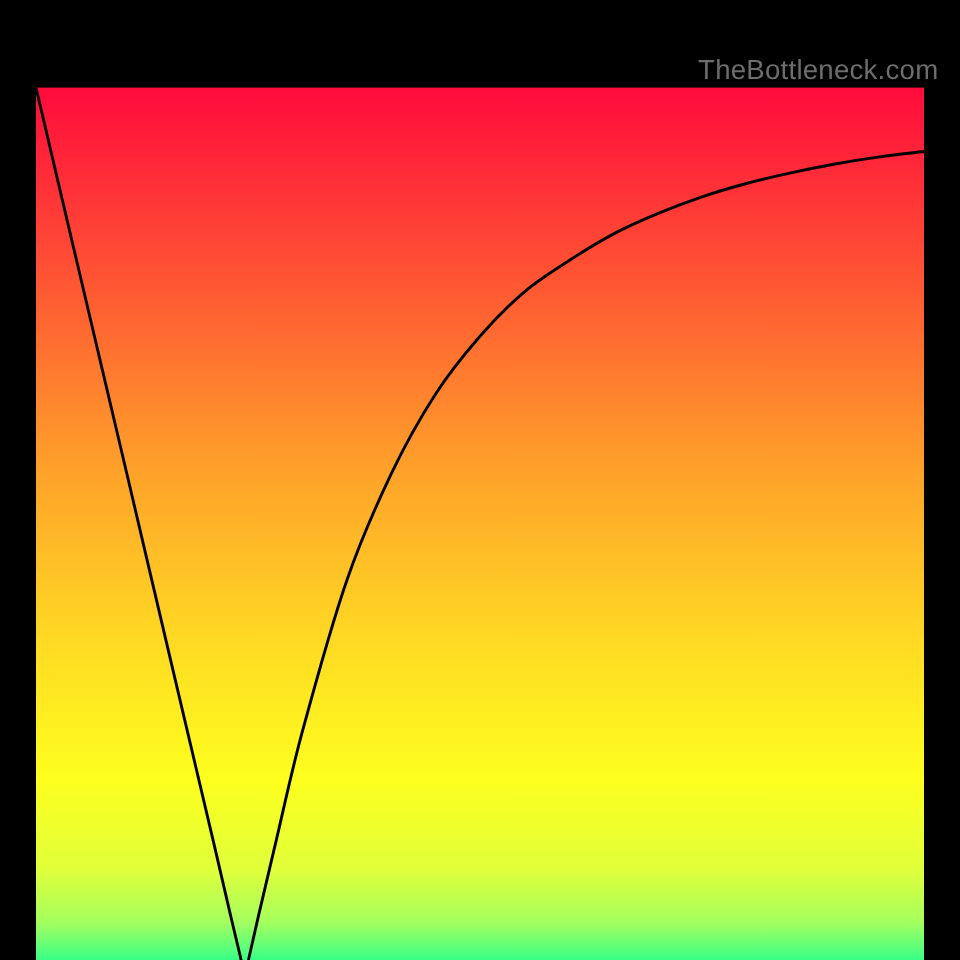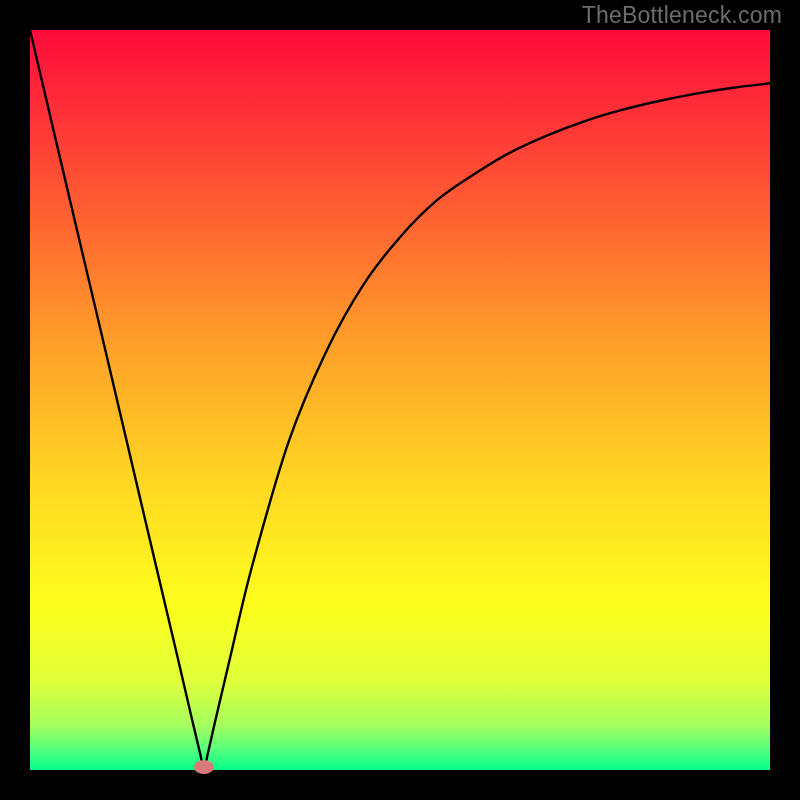--- a/index.html
+++ b/index.html
@@ -9,20 +9,21 @@
     height: 800px;
     background: #000;
     overflow: hidden;
     font-family: Arial, Helvetica, sans-serif;
   }
   .outer {
     position: relative;
     width: 800px;
     height: 568px;
     background: #000;
+    margin-top: 43px;
   }
   .watermark {
     position: absolute;
     top: 2px;
     right: 18px;
     color: #6d6d6d;
     font-size: 23px;
     font-weight: 400;
     letter-spacing: 0.2px;
     z-index: 3;

